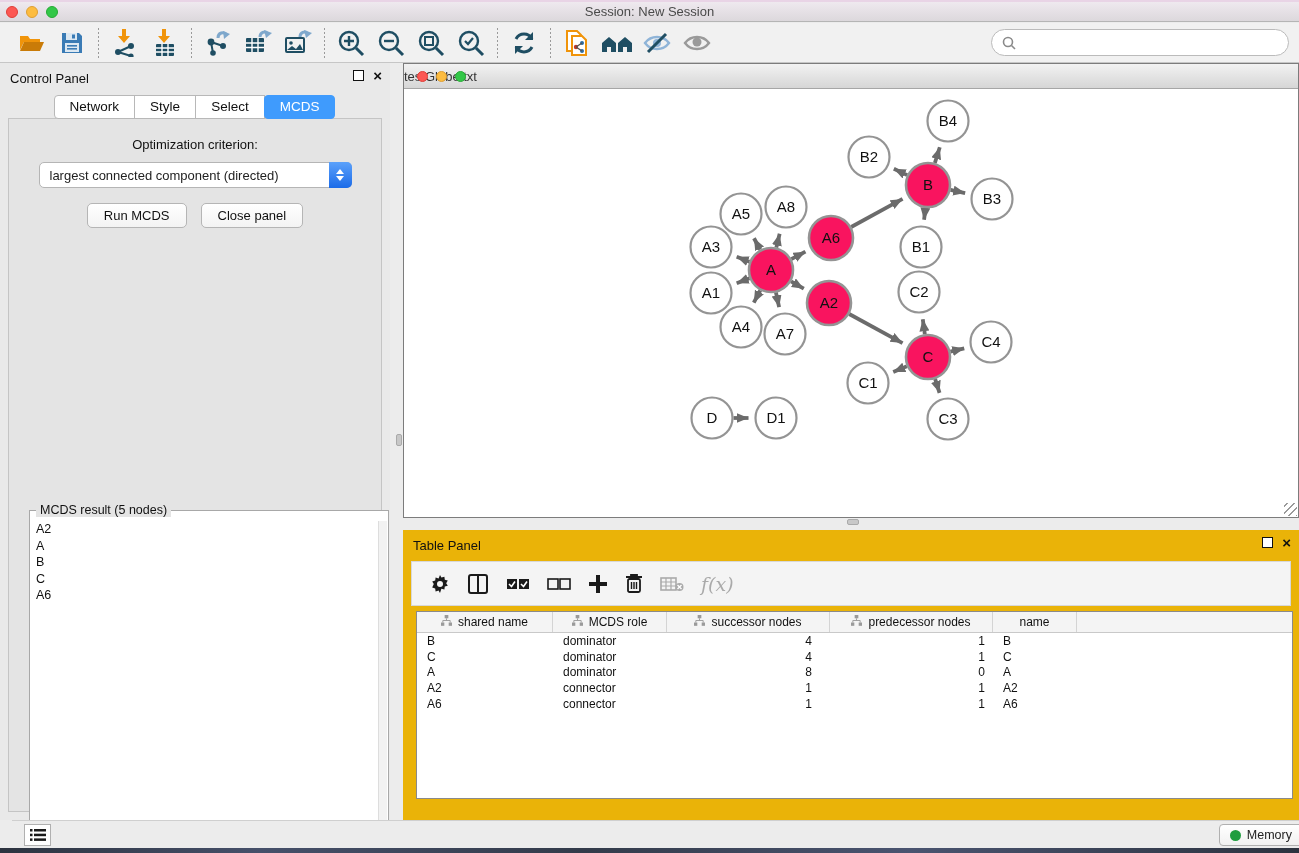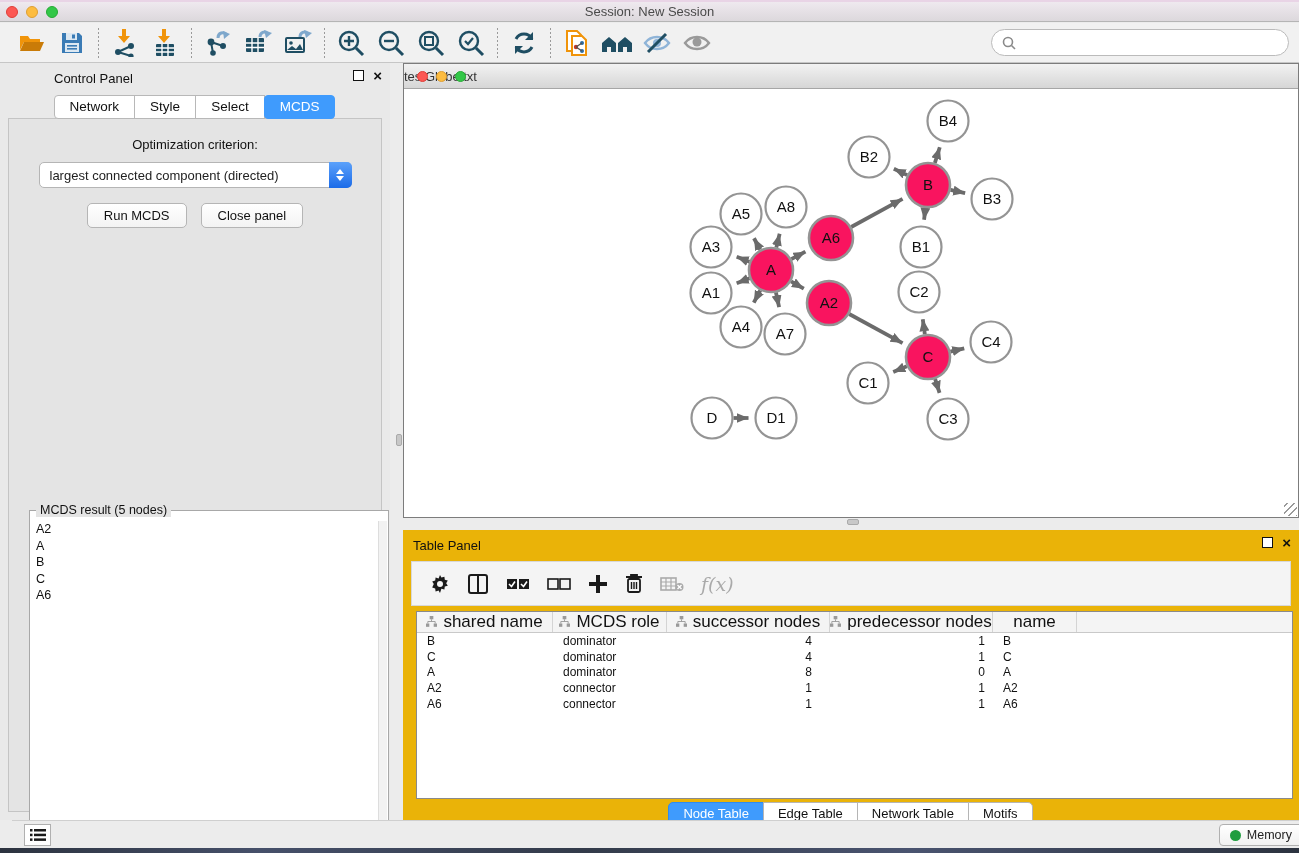--- a/index.html
+++ b/index.html
@@ -20,21 +20,21 @@
   
   .toolbar { position:absolute; left:0; top:23px; width:1299px; height:40px; background:#f1f1f1;
     border-bottom:1px solid #c6c6c6; display:flex; align-items:center; padding-left:12px; }
   .tbtn { width:40px; height:34px; display:flex; align-items:center; justify-content:center; cursor:default; }
   .tsep { width:1px; height:30px; margin:0 6px; background:repeating-linear-gradient(#9a9a9a 0 2px, transparent 2px 4px); }
   .searchbox { position:absolute; right:10px; top:6px; width:298px; height:27px; border:1px solid #bbb; border-radius:14px;
     background:#fff; display:flex; align-items:center; padding:0 10px; gap:6px; }
   .searchbox input { border:none; outline:none; flex:1; font-size:13px; background:transparent; font-family:"Liberation Sans",sans-serif; }
 
   
-  .control-panel { position:absolute; left:0; top:63px; width:390px; height:757px; background:#e9e9e9;padding-left:44px; }
+  .control-panel { position:absolute; left:0; top:63px; width:390px; height:757px; background:#e9e9e9; }
   .panel-head { position:relative; height:30px; display:flex; align-items:center; padding:0 10px; }
   .panel-title { font-size:13px; color:#111; }
   .panel-icons { position:absolute; right:8px; top:7px; display:flex; gap:9px; align-items:center; }
   .ic-float { width:11px; height:11px; border:1.5px solid #111; background:#fff; }
   .ic-close { font-size:15px; font-weight:bold; color:#111; line-height:11px; }
   .ctab-row { position:absolute; left:0; top:32px; width:100%; display:flex; justify-content:center; z-index:2; }
   .ctab { border:1px solid #b8b8b8; background:#fff; padding:3px 15px 4px; margin-left:-1px; font-size:13.5px; color:#111; cursor:default; }
   .ctab:first-child { border-top-left-radius:4px; border-bottom-left-radius:4px; }
   .ctab.active { background:#3f9bfd; border-color:#3f9bfd; color:#fff; border-radius:4px; z-index:3; }
   .ctab-content { position:absolute; left:8px; top:55px; width:374px; height:694px; background:#e4e4e4; border:1px solid #c4c4c4; }
@@ -67,21 +67,21 @@
     background:repeating-linear-gradient(135deg, transparent 0 2px, #9a9a9a 2px 3px, transparent 3px 5px); }
 
   
   .table-panel { position:absolute; left:403px; top:518px; width:896px; height:302px; background:#eab308;margin-top:12px; }
   .tp-toolbar { position:absolute; left:8px; top:31px; width:880px; height:45px; background:#f4f4f4; border:1px solid #d8d8d8;
     display:flex; align-items:center; gap:17px; padding-left:18px; }
   .tpbtn { display:flex; align-items:center; justify-content:center; cursor:default; }
   .fx { font-family:"DejaVu Serif", serif; font-style:italic; font-size:19px; color:#aaa; }
   .dtable { position:absolute; left:13px; top:81px; width:877px; height:188px; background:#fff; border:1px solid #8a8a8a; overflow:hidden; }
   .thead { display:flex; height:21px; background:#f4f4f4; border-bottom:1px solid #c9c9c9; }
-  .th { display:flex; align-items:center; justify-content:center; gap:6px; font-size:17px; color:#111;
+  .th { display:flex; align-items:center; justify-content:center; gap:6px; font-size:12px; color:#111;
     border-right:1px solid #d4d4d4; height:100%; }
   .th.filler { flex:1; border-right:none; }
   .trow { display:flex; height:15.8px; align-items:center; }
   .td { font-size:12px; color:#111; white-space:nowrap; overflow:hidden; }
   .tab-row { position:absolute; left:0; bottom:6px; width:100%; display:flex; justify-content:center; }
   .btab { border:1px solid #b5b5b5; background:#fff; padding:3px 14px 4px; margin-left:-1px; font-size:13px; color:#111; cursor:default; }
   .btab:first-child { border-radius:5px 0 0 5px; }
   .btab:last-child { border-radius:0 5px 5px 0; }
   .btab.active { background:#3f9bfd; border-color:#2f8bf0; color:#fff; }
 
@@ -552,26 +552,20 @@
           </div>
           <div class="trow">
             <div class="td" style="width: 136px; padding-left: 10px;">A6</div>
             <div class="td" style="width: 114px; padding-left: 10px;">connector</div>
             <div class="td" style="width: 163px; text-align: right; padding-right: 18px;">1</div>
             <div class="td" style="width: 163px; text-align: right; padding-right: 8px;">1</div>
             <div class="td" style="width: 84px; padding-left: 10px;">A6</div>
           </div>
         </div>
     </div>
-    <div class="tab-row" id="table-tabs">
-        <div class="btab active">Node Table</div>
-        <div class="btab">Edge Table</div>
-        <div class="btab">Network Table</div>
-        <div class="btab">Motifs</div>
-      </div>
   </div>
 
   <div class="statusbar">
     <div class="list-btn">
       <svg width="16" height="14" viewBox="0 0 16 14">
           <g fill="#1a1a1a">
             <rect x="0" y="1" width="2.5" height="2.5"></rect>
             <rect x="4" y="1" width="12" height="2.5"></rect>
             <rect x="0" y="5.7" width="2.5" height="2.5"></rect>
             <rect x="4" y="5.7" width="12" height="2.5"></rect>

